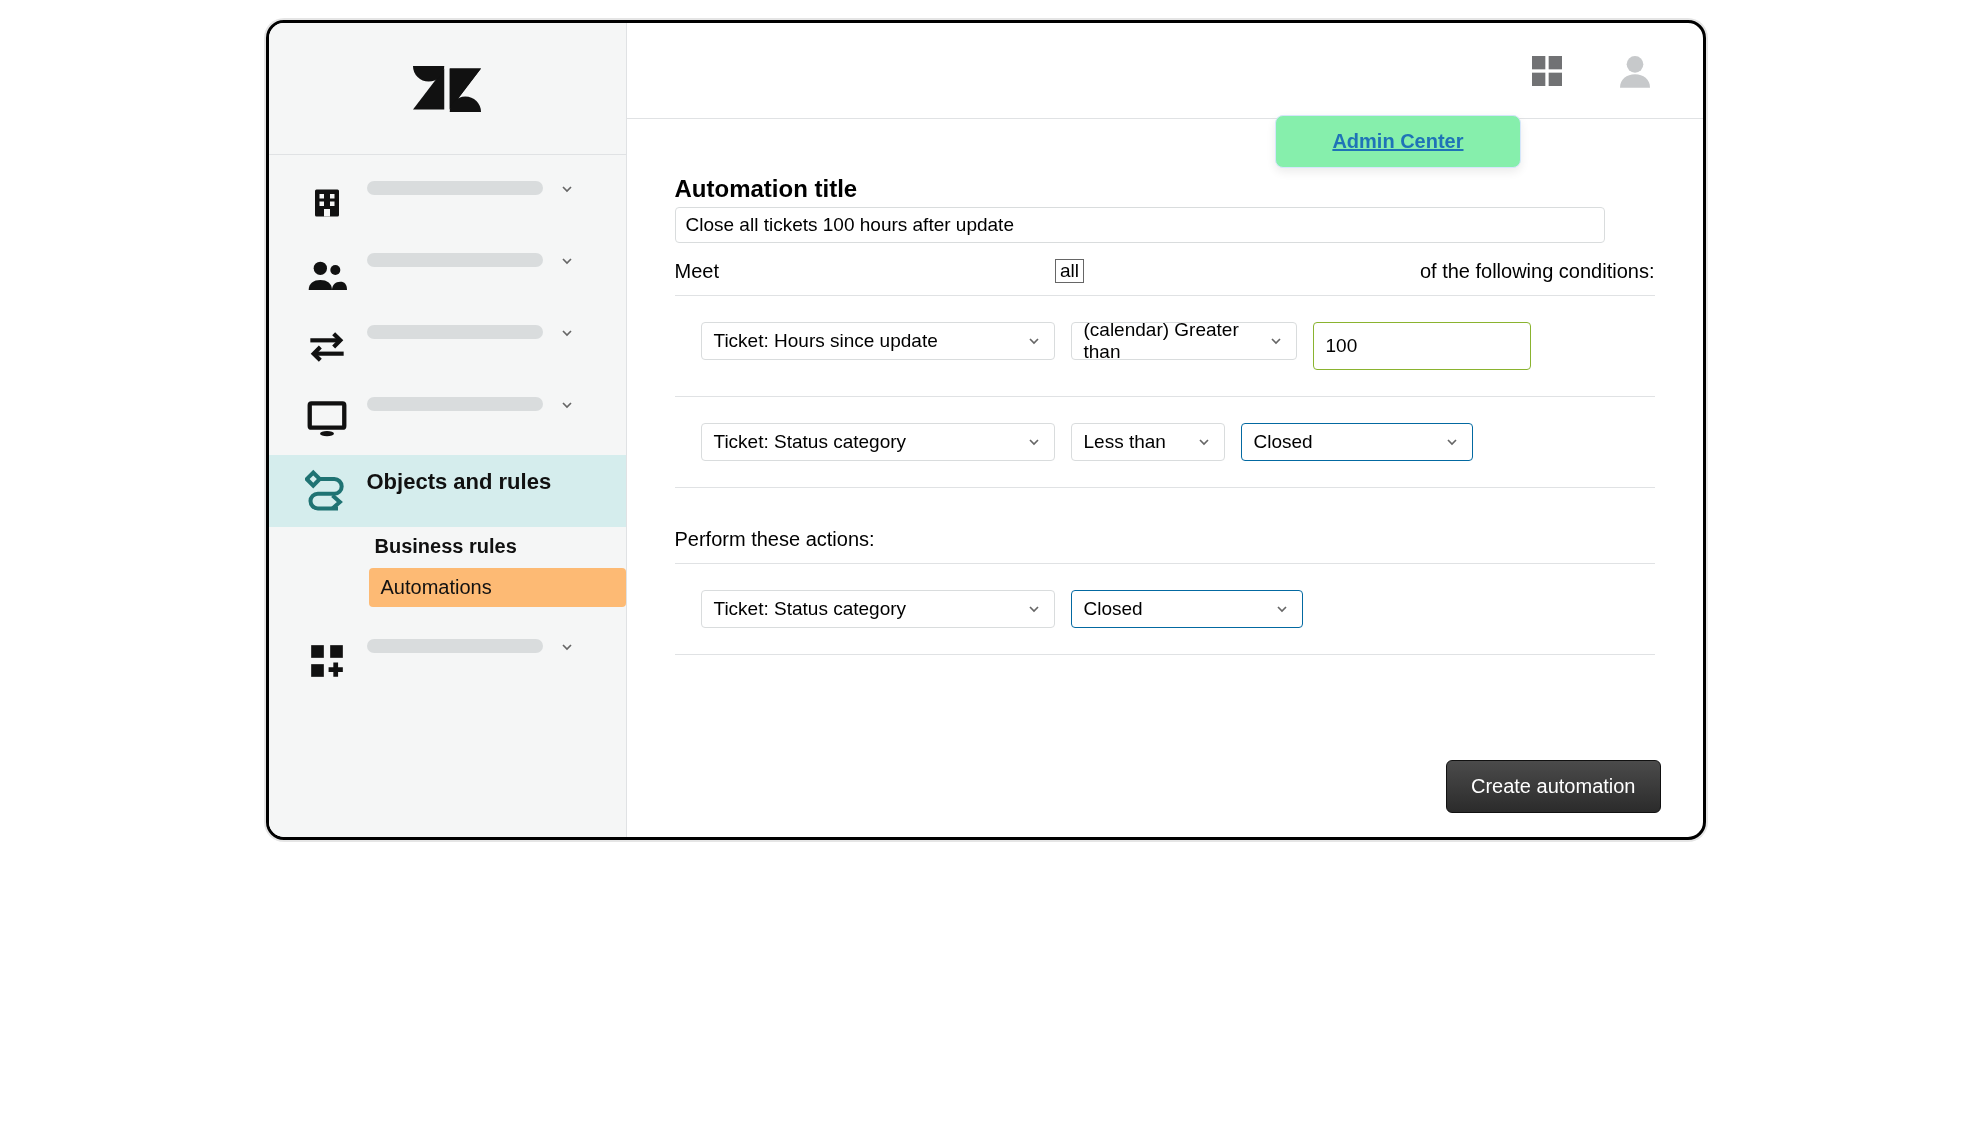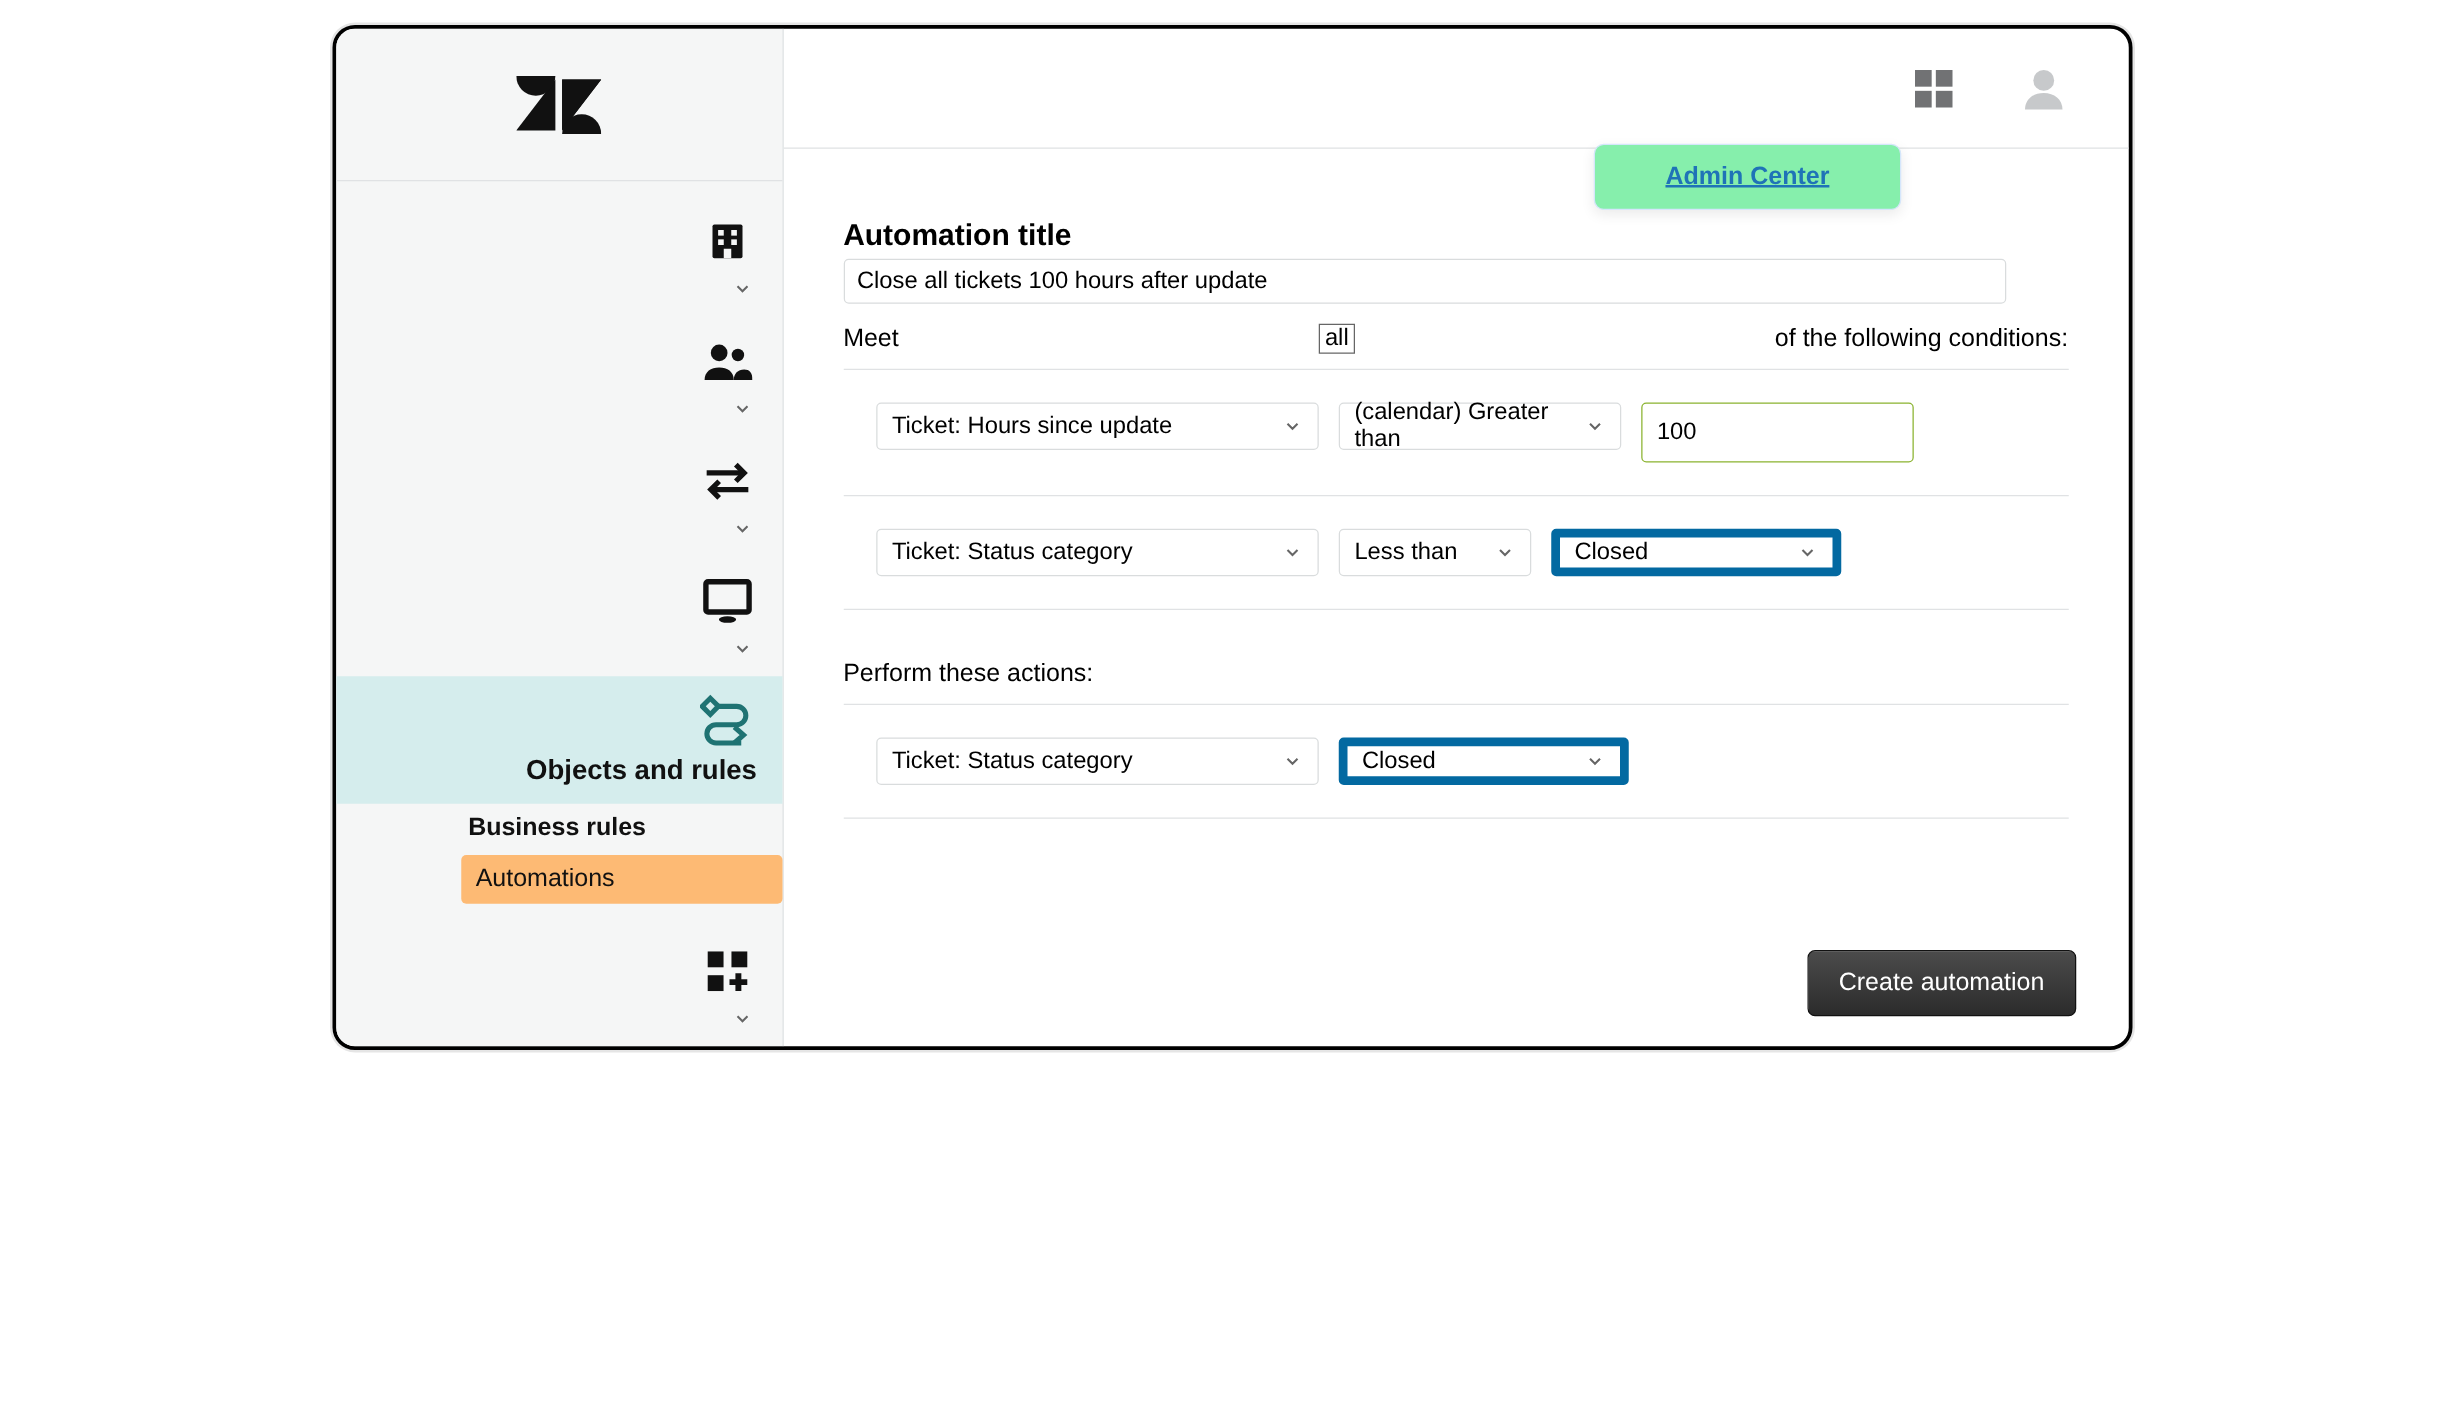--- a/index.html
+++ b/index.html
@@ -34,25 +34,24 @@
   display: flex;
   align-items: center;
   justify-content: center;
   border-bottom: 1px solid #e0e2e4;
 }
 .zendesk-logo svg { width: 68px; height: 68px; }
 
 .nav { padding-top: 12px; }
 .nav-item {
   display: flex;
-  align-items: flex-end;
+  align-items: flex-start;
   padding: 14px 20px 14px 34px;
-  gap: 4px;
+  gap: 16px;
   cursor: pointer;
-  flex-direction: column;
 }
 .nav-item .icon { width: 48px; height: 44px; display:flex; align-items:center; justify-content:center; color:#111; }
 .placeholder-bar {
   flex: 1;
   height: 14px;
   background: #d9dcdd;
   border-radius: 8px;
   max-width: 176px;
 }
 .nav-item .chevron { color:#666; width:20px; }
@@ -151,21 +150,21 @@
   justify-content: space-between;
   padding: 0 12px;
   font-size: 19px;
   cursor: pointer;
 }
 .select .chev { color:#666; margin-left:10px; }
 .select.w1 { width: 354px; }
 .select.w2 { width: 226px; }
 .select.w3 { width: 232px; }
 .select.w4 { width: 154px; }
-.select.highlight { border: 7px solid #0369a1; text-align: right; }
+.select.highlight { border: 1px solid #0369a1; text-align: right; }
 
 .text-input {
   height: 48px;
   width: 218px;
   border: 1px solid #8ab32f;
   border-radius: 4px;
   padding: 0 12px;
   font-size: 19px;
 }
 

